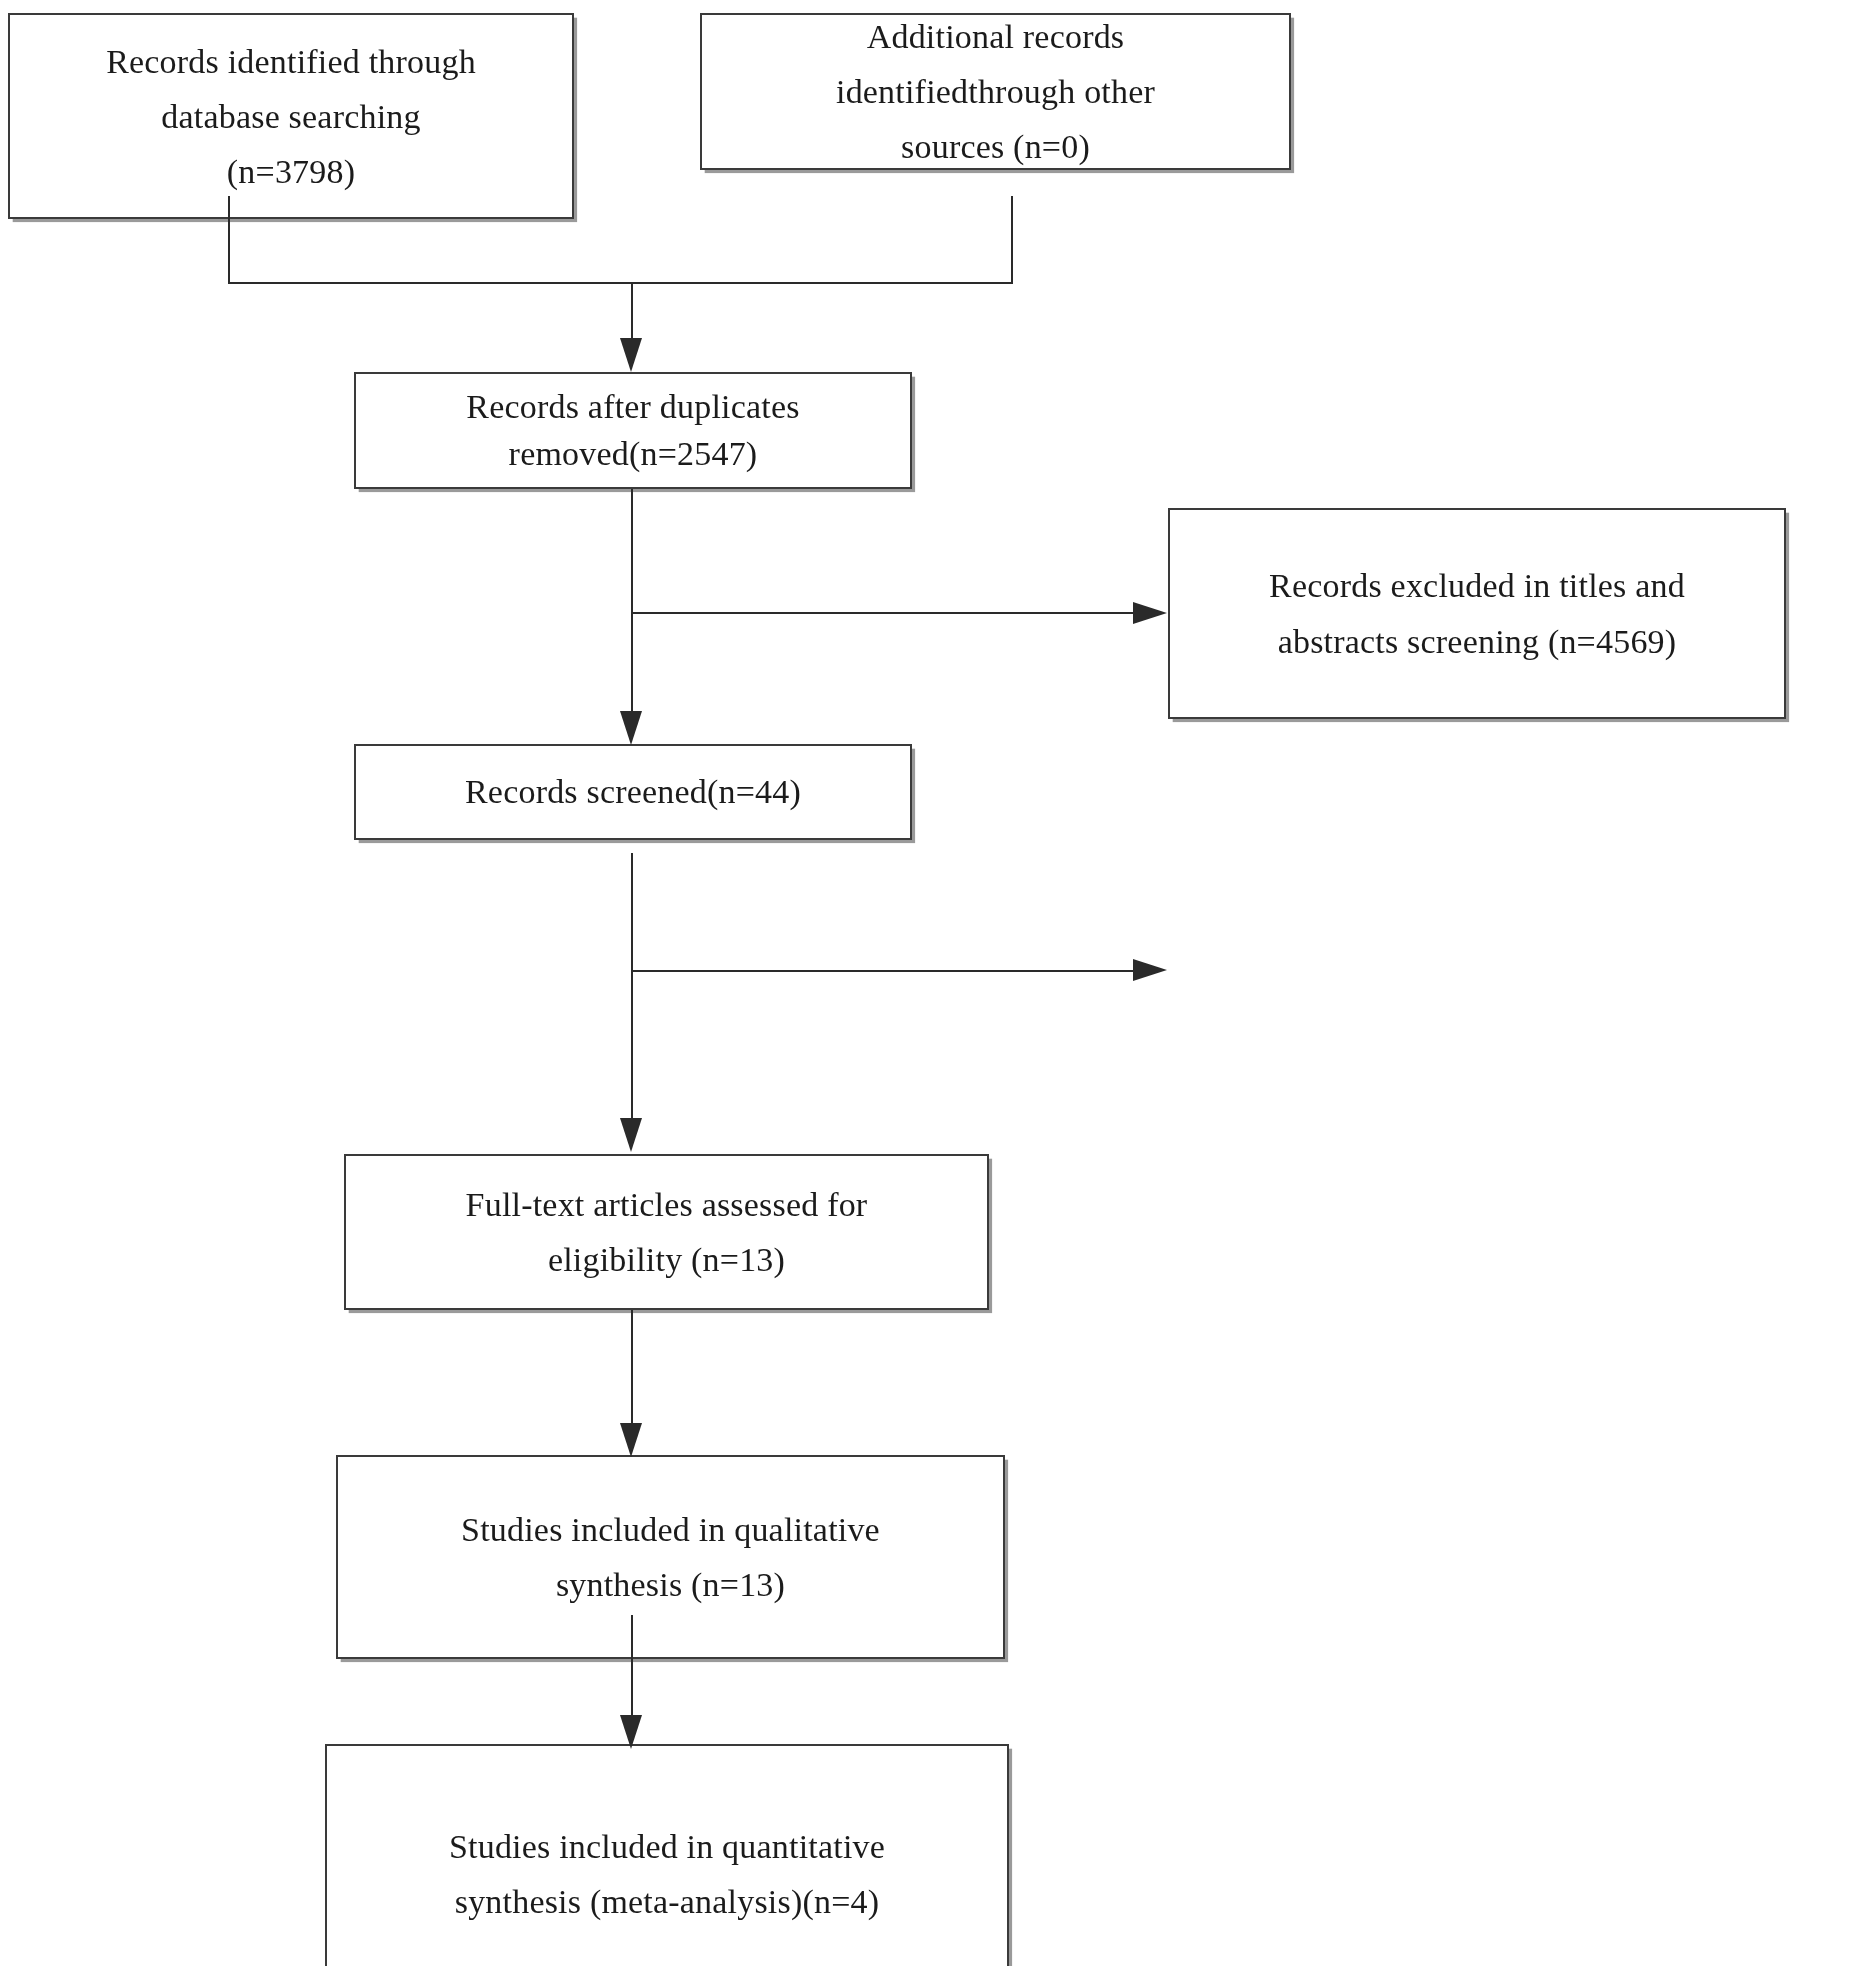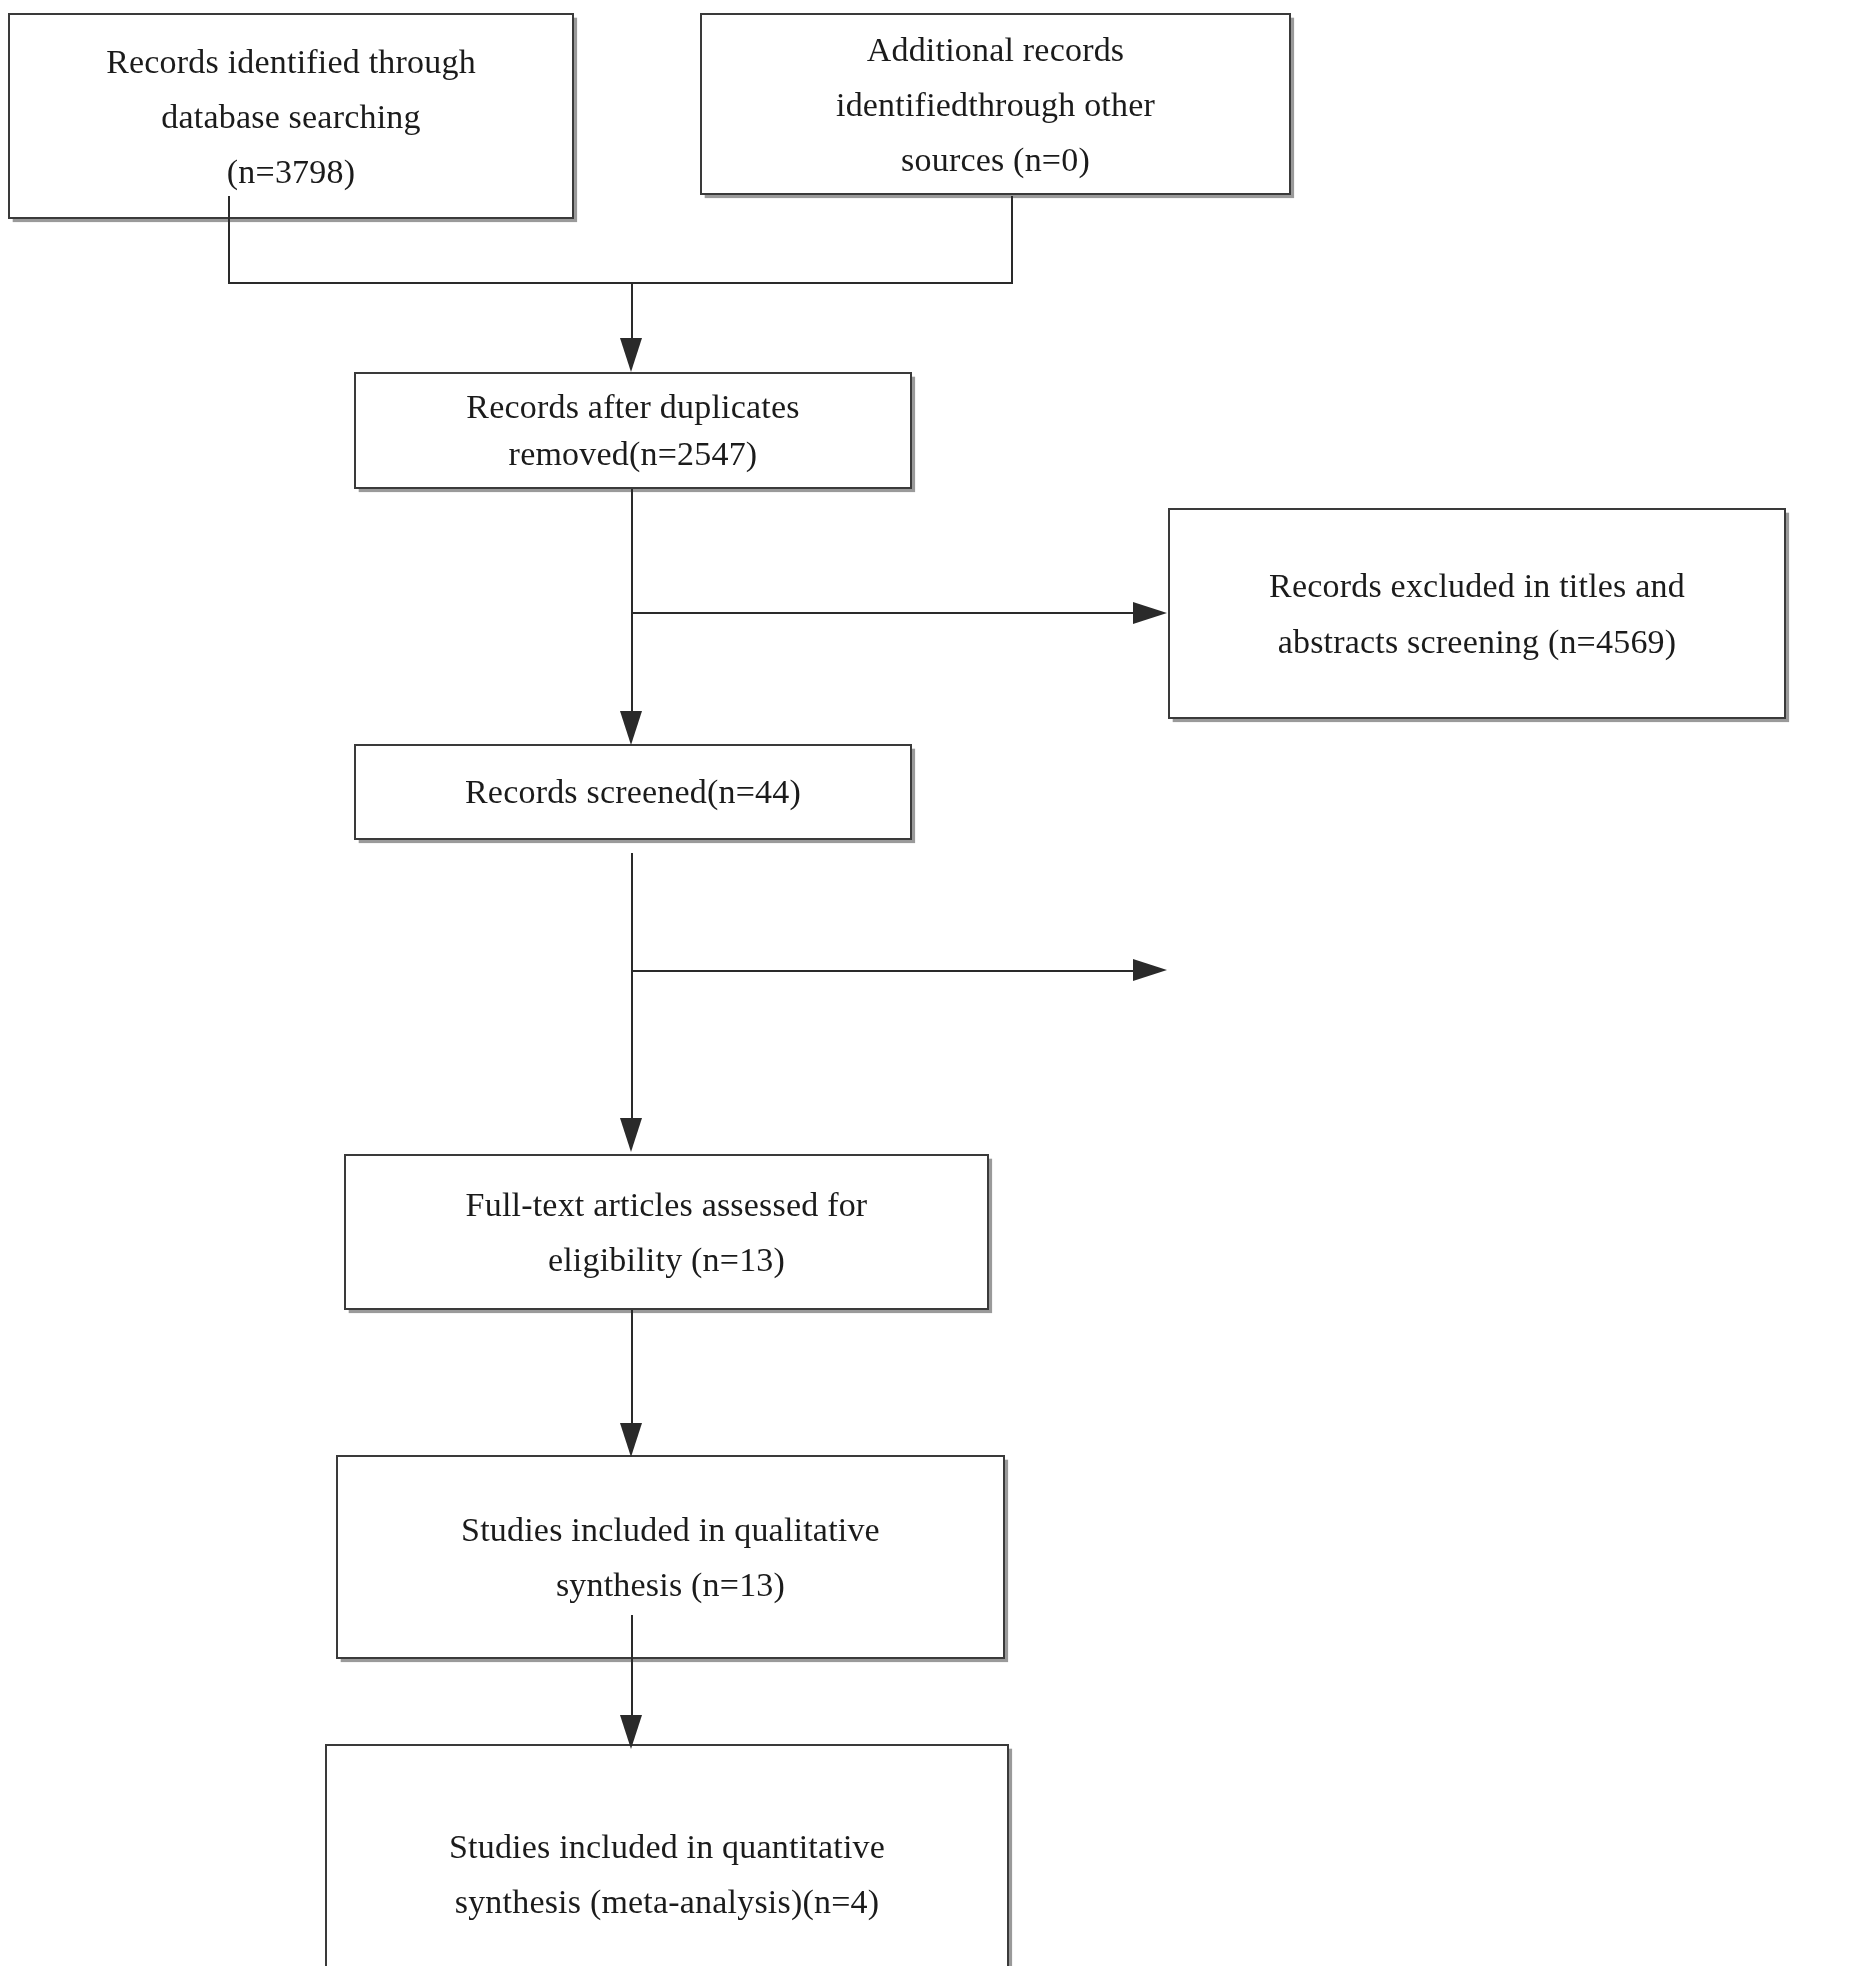--- a/index.html
+++ b/index.html
@@ -74,21 +74,21 @@
 <body>
 
 <div id="diagram-root">
 
   <div class="flow-box" style="left:8px; top:13.3px; width:566px; height:206px;">
     <span class="box-text">Records identified through
 database searching
 (n=3798)</span>
   </div>
 
-  <div class="flow-box" style="left:700px; top:13.3px; width:591px; height:182px;">
+  <div class="flow-box" style="left:700px; top:13.3px; width:591px; height:157px;">
     <span class="box-text">Additional records
 identifiedthrough other
 sources (n=0)</span>
   </div>
 
   <div class="flow-box" style="left:354px; top:372px; width:558px; height:117px;">
     <span class="box-text tight">Records after duplicates
 removed(n=2547)</span>
   </div>
 

